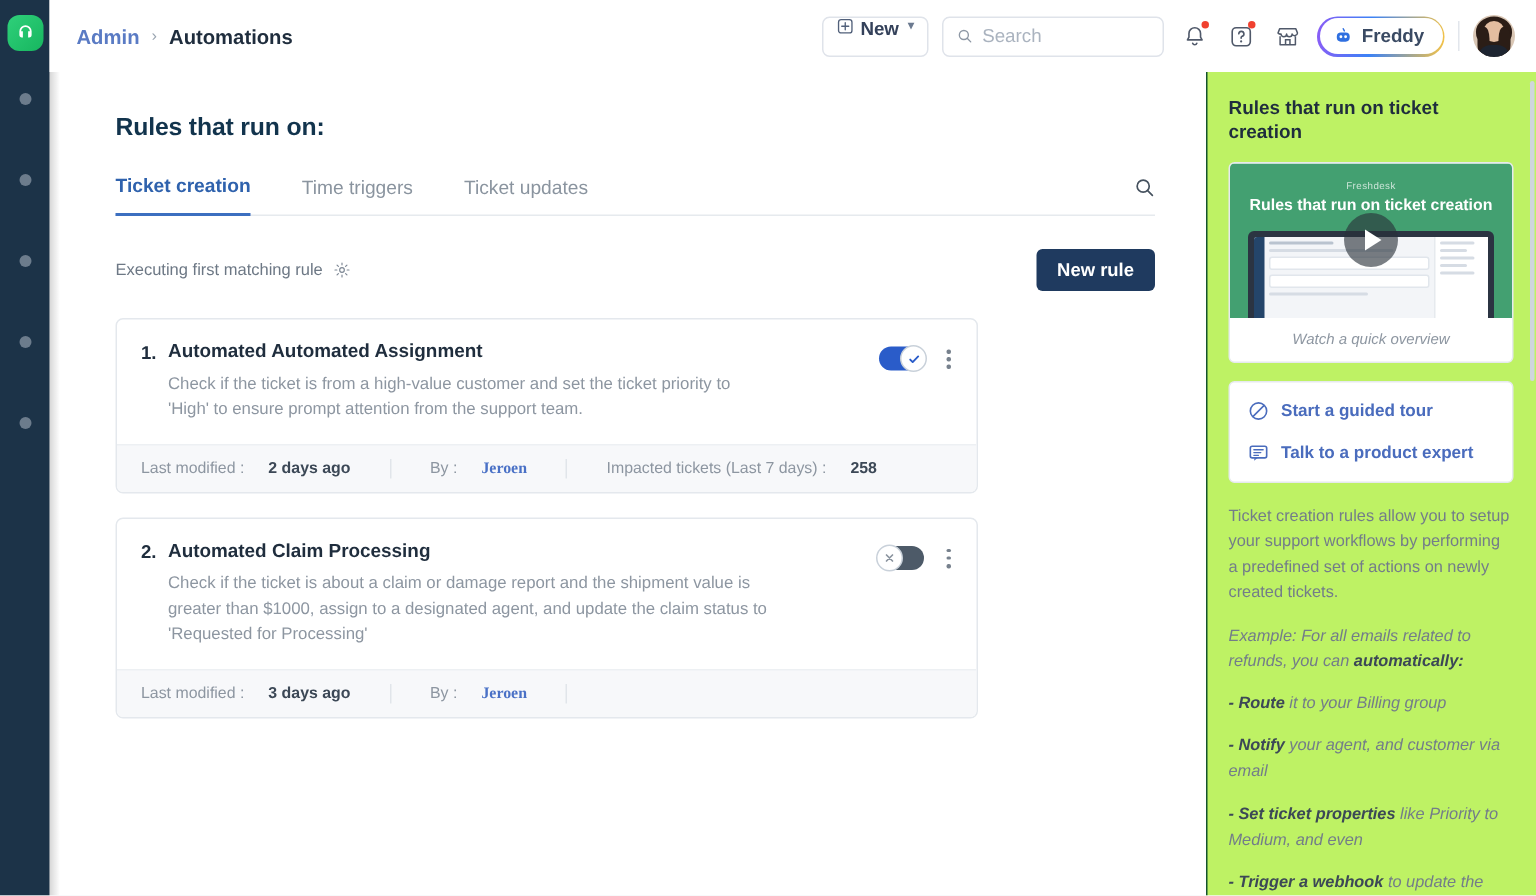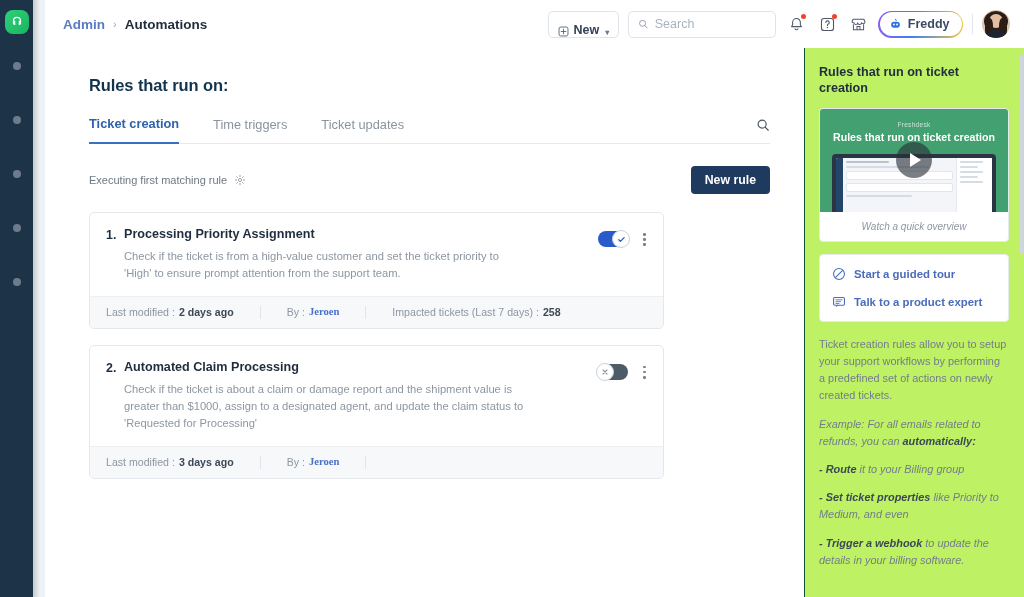--- a/index.html
+++ b/index.html
@@ -28,36 +28,36 @@
     width: 8px; height: 8px; border-radius: 50%;
     background: #6c7c8c; margin: 0 auto 46px auto;
   }
   .rail-shadow {
     position:absolute; left:33px; top:0; width:7px; height:597px;
     background: linear-gradient(to right, rgba(0,0,0,.16), rgba(0,0,0,0));
     pointer-events:none;
   }
 
   
-  .shell { flex: 1; height: 597px; display: flex; flex-direction: column; min-width: 0; background:#eef1f5;padding-left:12px; }
+  .shell { flex: 1; height: 597px; display: flex; flex-direction: column; min-width: 0; background:#eef1f5; }
 
   
   .topbar {
     height: 48px; background: #ffffff; display: flex; align-items: center;
     padding: 0 14px 0 18px; flex: 0 0 48px; position: relative; z-index: 5;
   }
   .crumbs { display: flex; align-items: center; gap: 8px; font-size: 13.5px; }
   .crumb-link { color: #5a7bc4; font-weight: 600; cursor: pointer; }
   .crumb-sep { color: #9aa5b1; font-size: 11px; }
   .crumb-cur { color: #1f2d3d; font-weight: 700; }
 
   .top-right { margin-left: auto; display: flex; align-items: center; gap: 9px; }
   .btn-new {
     height: 27px; padding: 0 9px; border: 1px solid #dfe3ea; border-radius: 5px;
-    background: #fff; display: flex; align-items: flex-end; gap: 5px;
+    background: #fff; display: flex; align-items: flex-start; gap: 5px;
     font-size: 12.5px; font-weight: 700; color: #34415a; cursor: pointer;
   }
   .btn-new .caret { font-size: 8px; color: #6b7a90; margin-left: 1px;}
   .searchbox {
     width: 148px; height: 27px; border: 1px solid #dfe3ea; border-radius: 5px;
     background: #fff; display: flex; align-items: center; gap: 6px; padding: 0 9px;
   }
   .searchbox input {
     border: 0; outline: 0; font-size: 12.5px; color: #34415a; width: 100%;
     font-family: "Liberation Sans", sans-serif; background: transparent;
@@ -135,21 +135,21 @@
   }
   .toggle.on .knob { right: -2px; }
   .toggle.off .knob { left: -2px; }
   .kebab { display: flex; flex-direction: column; gap: 2.5px; cursor: pointer; padding: 2px 3px; }
   .kebab i { width: 2.6px; height: 2.6px; border-radius: 50%; background: #77818d; display: block; }
 
   .rule-foot {
     background: #f7f8fa; border-top: 1px solid #edf0f3; padding: 9px 16px;
     display: flex; align-items: center; font-size: 10.6px; color: #8d96a1;
   }
-  .meta { display: flex; align-items: flex-start; gap: 4px; }
+  .meta { display: flex; align-items: flex-end; gap: 16px; }
   .meta b { color: #3c4856; font-weight: 700; }
   .meta a { color: #4a71c6; font-weight: 700; text-decoration: none; cursor: pointer; font-family: Liberation Serif, serif; }
   .meta-sep { width: 1px; height: 13px; background: #e1e5ea; margin: 0 26px; }
 
   
   .side {
     width: 220px; flex: 0 0 220px; background: #bef264; border-left: 1px solid #14532d;
     padding: 16px 15px 0 14px; position: relative; overflow: hidden;
   }
   .side-title { font-size: 12.6px; font-weight: 700; color: #1f2d3d; line-height: 1.3; }
@@ -324,21 +324,21 @@
           </span>
           <button class="btn-newrule">New rule</button>
         </div>
 
         <div class="rules">
 
           <div class="rule">
             <div class="rule-top">
               <div class="rule-num">1.</div>
               <div class="rule-main">
-                <div class="rule-name">Processing Priority Assignment</div>
+                <div class="rule-name">Automated Automated Assignment</div>
                 <div class="rule-desc">Check if the ticket is from a high-value customer and set the ticket priority to 'High' to ensure prompt attention from the support team.</div>
               </div>
               <div class="rule-actions">
                 <div class="toggle on">
                   <div class="knob">
                     <svg width="9" height="9" viewBox="0 0 12 12">
                       <path d="M2.4 6.3l2.2 2.2 4.9-5" fill="none" stroke="#2a5cc9" stroke-width="1.7" stroke-linecap="round" stroke-linejoin="round"></path>
                     </svg>
                   </div>
                 </div>
@@ -454,20 +454,21 @@
               <path d="M5.6 13.2l-.4 2.4 3-2.4z" fill="#4a6cbd"></path>
             </svg>
             <span>Talk to a product expert</span>
           </div>
         </div>
 
         <div class="side-copy">
           <p>Ticket creation rules allow you to setup your support workflows by performing a predefined set of actions on newly created tickets.</p>
           <p class="it"><span>Example: For all emails related to refunds, you can </span><b>automatically:</b></p>
           <p class="it"><b>- Route</b><span> it to your Billing group</span></p>
+          <p class="it"><b>- Notify</b><span> your agent, and customer via email</span></p>
           <p class="it"><b>- Set ticket properties</b><span> like Priority to Medium, and even</span></p>
           <p class="it"><b>- Trigger a webhook</b><span> to update the details in your billing software.</span></p>
 
         </div>
 
         <div class="side-scroll"></div>
       </div>
 
     </div>
   </div>

